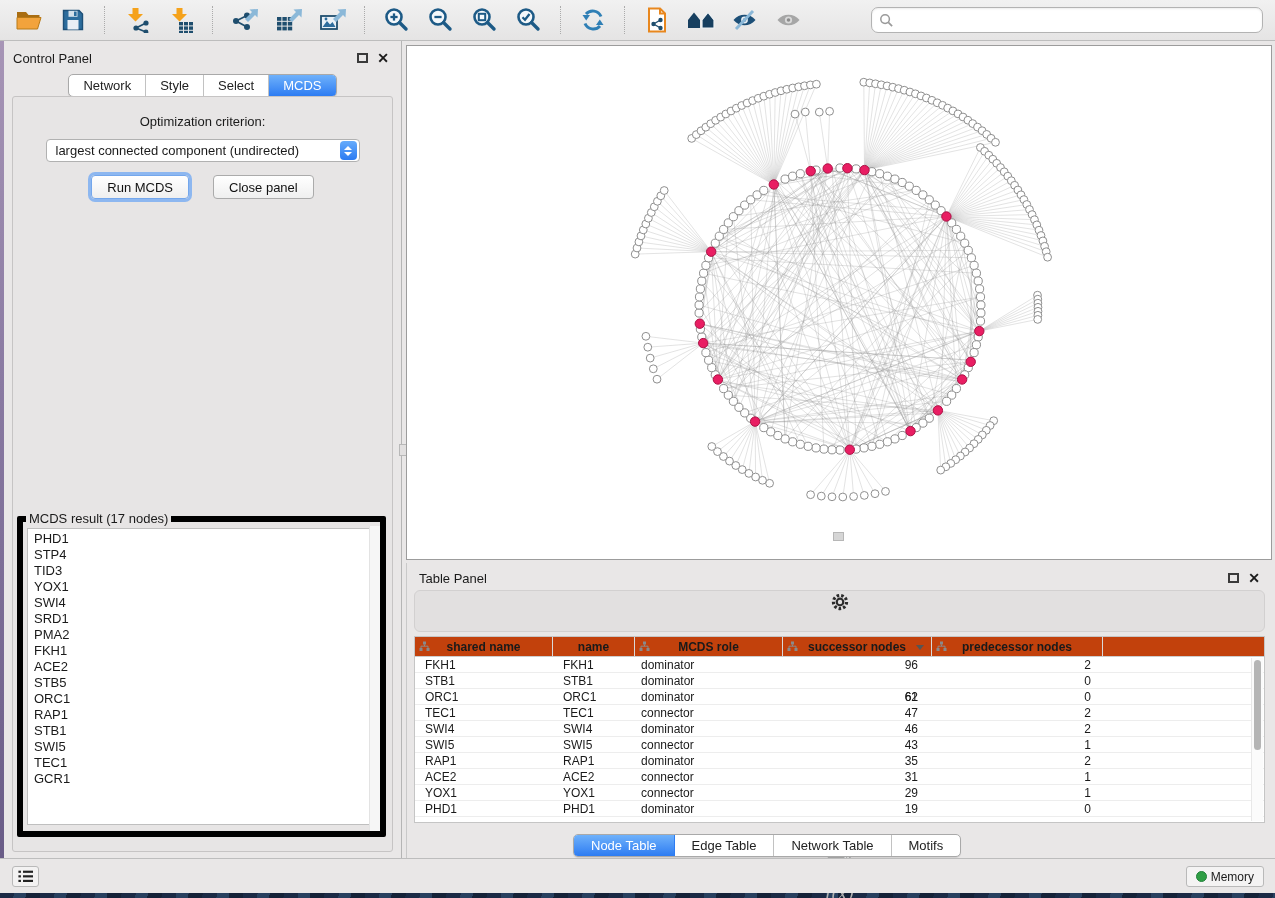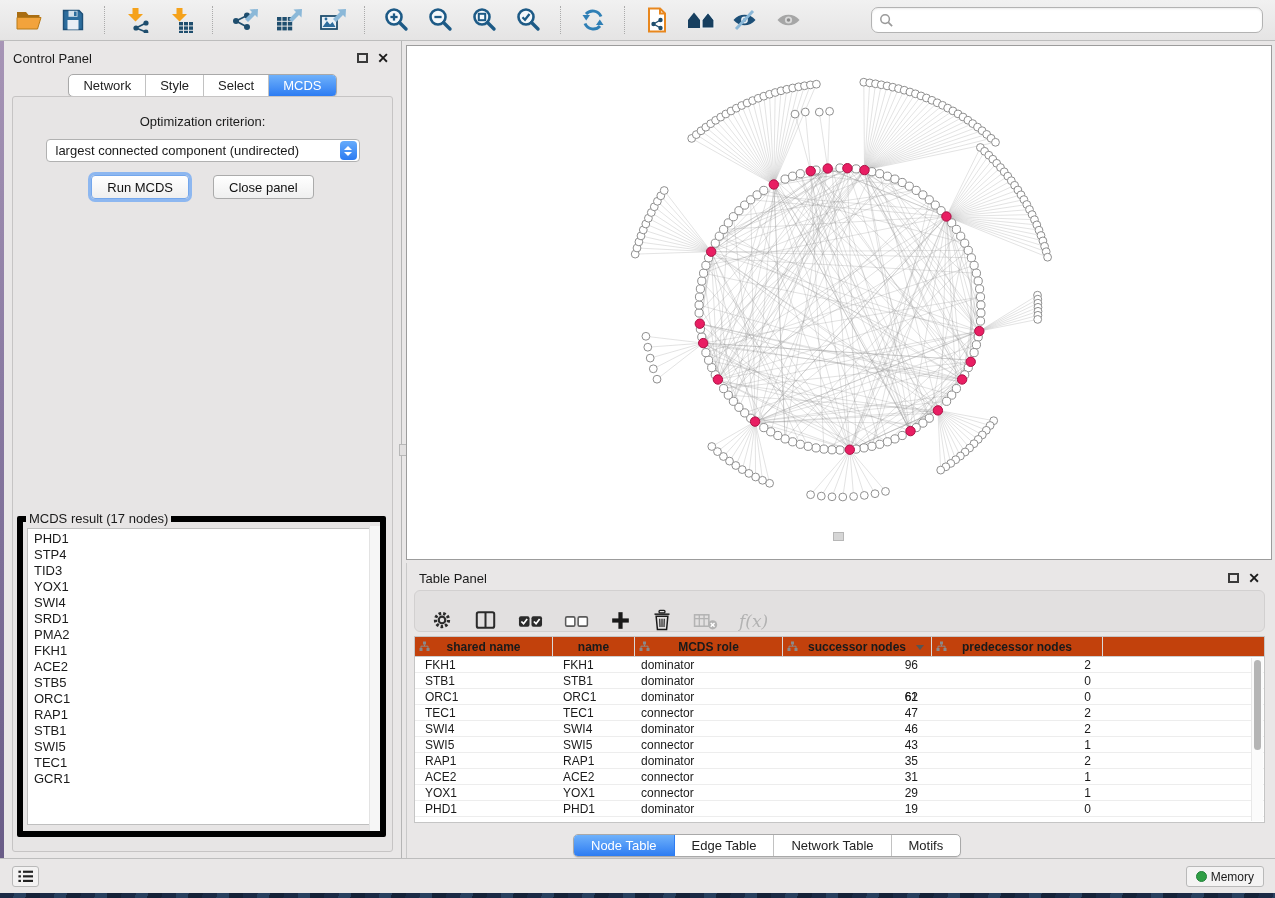--- a/index.html
+++ b/index.html
@@ -84,21 +84,21 @@
   .light.green { background:#28c840; border:1px solid #1ea832; }
   .nw-canvas { position:relative; width:864px; height:496px; background:#fff; overflow:hidden; }
   .canvas-knob { position:absolute; left:426px; top:486px; width:11px; height:9px;
     background:#d6d6d6; border:1px solid #b7b7b7; }
 
   
   .table-panel { position:absolute; left:406px; top:563px; width:866px; height:295px;
     background:#e9e7e7; border-left:1px solid #c9c9c9; }
   .tp-title-row { height:24px; display:flex; align-items:center; padding:6px 12px 0; font-size:13px; }
   .tp-toolbar { margin:3px 7px 0; height:42px; background:#e2e0e0; border:1px solid #d2d0d0;
-    border-radius:6px; display:flex; align-items:flex-end; padding:0 16px; gap:21px; }
+    border-radius:6px; display:flex; align-items:center; padding:0 16px; gap:21px;flex-direction:column; }
   .tp-toolbar .ttb { display:flex; align-items:center; justify-content:center; }
   .fx-label { font-family:"DejaVu Serif", serif; font-style:italic; font-size:17px; color:#b2b2b2; }
   .tbl-wrap { position:relative; margin:4px 7px 0; height:187px; background:#fff; border:1px solid #c5c5c5; }
   .tbl-header { display:flex; height:20px; background:#c2410c; border-bottom:1px solid #cdcdcd;font-weight:bold; }
   .th { position:relative; border-right:1px solid #d9d9d9; display:flex; align-items:center;
     justify-content:center; font-size:12px; flex:none; }
   .th.fill { flex:1; border-right:none; }
   .tree-ic { position:absolute; left:4px; top:4px; }
   .sort-desc { position:absolute; right:7px; top:8px; width:0; height:0;
     border-left:4px solid transparent; border-right:4px solid transparent; border-top:5px solid #555; }

